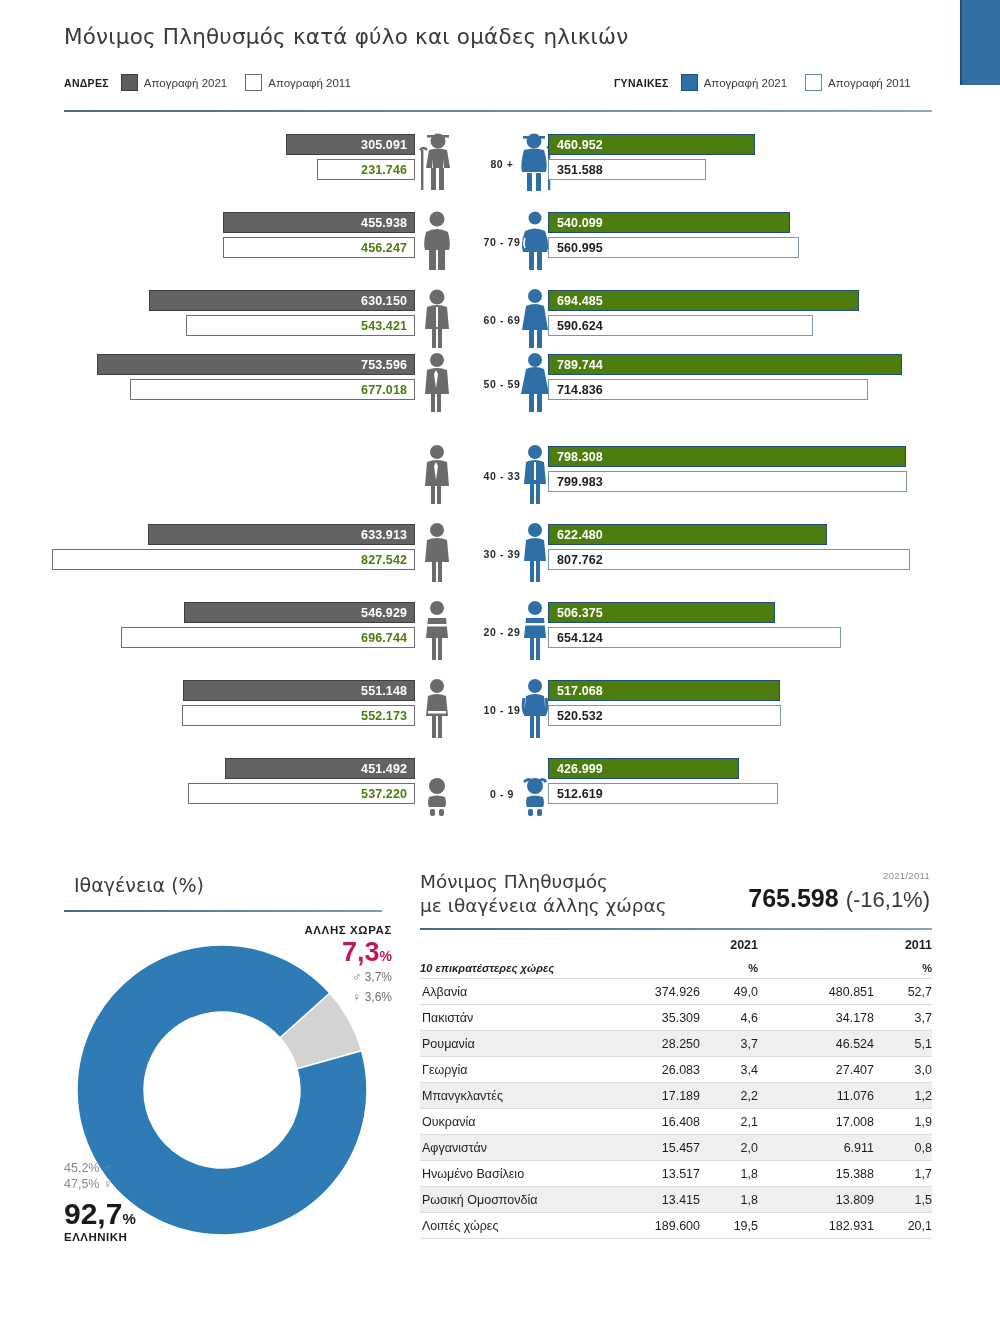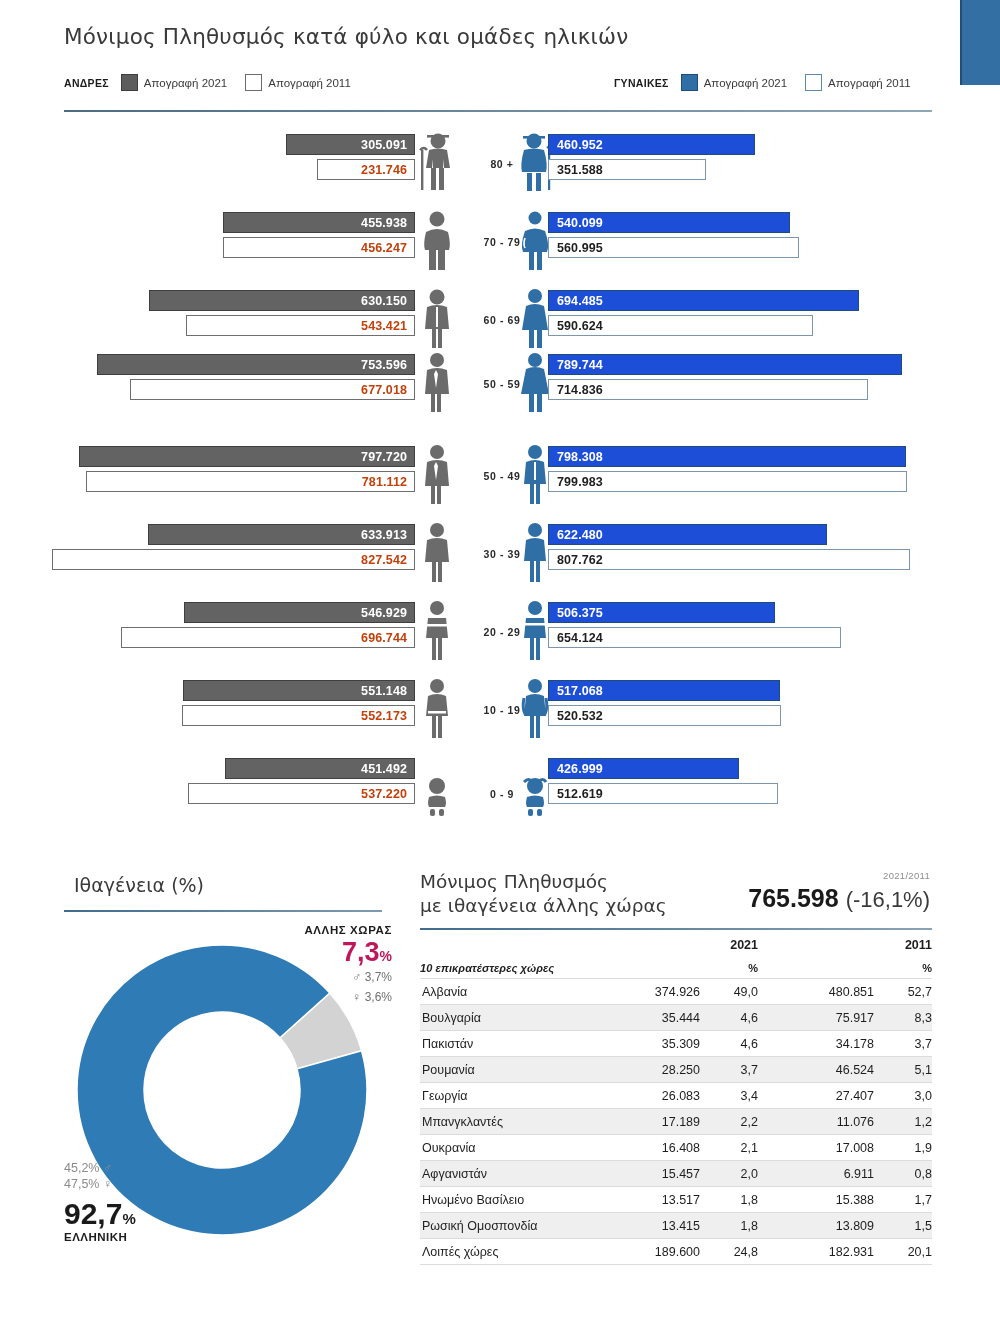--- a/index.html
+++ b/index.html
@@ -56,26 +56,26 @@
   .bar-line.r2{top:29px;}
 
   
   .side-male .bar-line{right:0;justify-content:flex-end;}
   
   .side-female .bar-line{left:0;justify-content:flex-start;}
 
   .bar{height:21px;box-sizing:border-box;display:flex;align-items:center;position:relative;}
   .bar-male-solid{background:#636363;border:1px solid #3f3f3f;justify-content:flex-end;}
   .bar-male-hollow{background:#ffffff;border:1px solid #6e6e6e;justify-content:flex-end;}
-  .bar-fem-solid{background:#1d4ed8;border:1px solid #1d4d78;justify-content:flex-start;}
+  .bar-fem-solid{background:#4d7c0f;border:1px solid #1d4d78;justify-content:flex-start;}
   .bar-fem-hollow{background:#ffffff;border:1px solid #7b96ad;justify-content:flex-start;}
 
   .bval{font-size:12.5px;font-weight:700;letter-spacing:.1px;white-space:nowrap;}
   .bar-male-solid .bval{color:#ffffff;padding-right:7px;}
-  .bar-male-hollow .bval{color:#c2410c;padding-right:7px;}
+  .bar-male-hollow .bval{color:#4d7c0f;padding-right:7px;}
   .bar-fem-solid .bval{color:#ffffff;padding-left:8px;}
   .bar-fem-hollow .bval{color:#1e1e1e;padding-left:8px;}
 
   .age-label{
     position:absolute;left:462px;width:80px;text-align:center;
     font-size:10.5px;font-weight:700;color:#2a2a2a;letter-spacing:.6px;
   }
 
   .fig{position:absolute;width:46px;text-align:center;}
   .fig-male{left:414px;}
@@ -334,40 +334,28 @@
             </div>
           </div>
           <div class="bar-line r2">
             <div class="bar bar-fem-hollow" style="width:320px">
               <span class="bval">714.836</span>
             </div>
           </div>
         </div>
       </div>
       <div class="age-row" style="top: 312px;">
-        <div class="side side-male">
-          <div class="bar-line r1">
-            <div class="bar bar-male-solid" style="width:336px">
-              <span class="bval">797.720</span>
-            </div>
-          </div>
-          <div class="bar-line r2">
-            <div class="bar bar-male-hollow" style="width:329px">
-              <span class="bval">781.112</span>
-            </div>
-          </div>
-        </div>
         <div class="fig fig-male" style="top:2px">
           <svg width="38" height="62" viewBox="0 0 38 62">
             <circle cx="19" cy="8" r="7" fill="#6b6b6b"></circle>
             <path d="M9 18 q10-4 20 0 l2 24 h-8 v18 h-4 v-18 h-2 v18 h-4 v-18 h-6z" fill="#6b6b6b"></path>
             <path d="M18 18 l2 4 l-2 14 l-2-14z" fill="#ffffff"></path>
           </svg>
         </div>
-        <div class="age-label" style="top:28px">50 - 49</div>
+        <div class="age-label" style="top:28px">40 - 33</div>
         <div class="fig fig-female" style="top:2px">
           <svg width="38" height="62" viewBox="0 0 38 62">
             <circle cx="19" cy="8" r="7" fill="#2f6fa5"></circle>
             <path d="M10 18 q9-4 18 0 l2 22 h-6 v20 h-4 v-20 h-2 v20 h-4 v-20 h-6z" fill="#2f6fa5"></path>
             <path d="M19 18 l0 18" stroke="#ffffff" stroke-width="2" fill="none"></path>
           </svg>
         </div>
         <div class="side side-female">
           <div class="bar-line r1">
             <div class="bar bar-fem-solid" style="width:358px">
@@ -608,27 +596,20 @@
         </tr>
       </thead>
       <tbody id="table-body">
           <tr>
             <td class="c-name">Αλβανία</td>
             <td class="c-num">374.926</td>
             <td class="c-pct">49,0</td>
             <td class="c-num">480.851</td>
             <td class="c-pct">52,7</td>
           </tr>
-          <tr class="alt">
-            <td class="c-name">Βουλγαρία</td>
-            <td class="c-num">35.444</td>
-            <td class="c-pct">4,6</td>
-            <td class="c-num">75.917</td>
-            <td class="c-pct">8,3</td>
-          </tr>
           <tr>
             <td class="c-name">Πακιστάν</td>
             <td class="c-num">35.309</td>
             <td class="c-pct">4,6</td>
             <td class="c-num">34.178</td>
             <td class="c-pct">3,7</td>
           </tr>
           <tr class="alt">
             <td class="c-name">Ρουμανία</td>
             <td class="c-num">28.250</td>
@@ -674,21 +655,21 @@
           <tr class="alt">
             <td class="c-name">Ρωσική Ομοσπονδία</td>
             <td class="c-num">13.415</td>
             <td class="c-pct">1,8</td>
             <td class="c-num">13.809</td>
             <td class="c-pct">1,5</td>
           </tr>
           <tr>
             <td class="c-name">Λοιπές χώρες</td>
             <td class="c-num">189.600</td>
-            <td class="c-pct">24,8</td>
+            <td class="c-pct">19,5</td>
             <td class="c-num">182.931</td>
             <td class="c-pct">20,1</td>
           </tr>
         </tbody>
     </table>
   </div>
 
 </div>
 
 </body></html>

